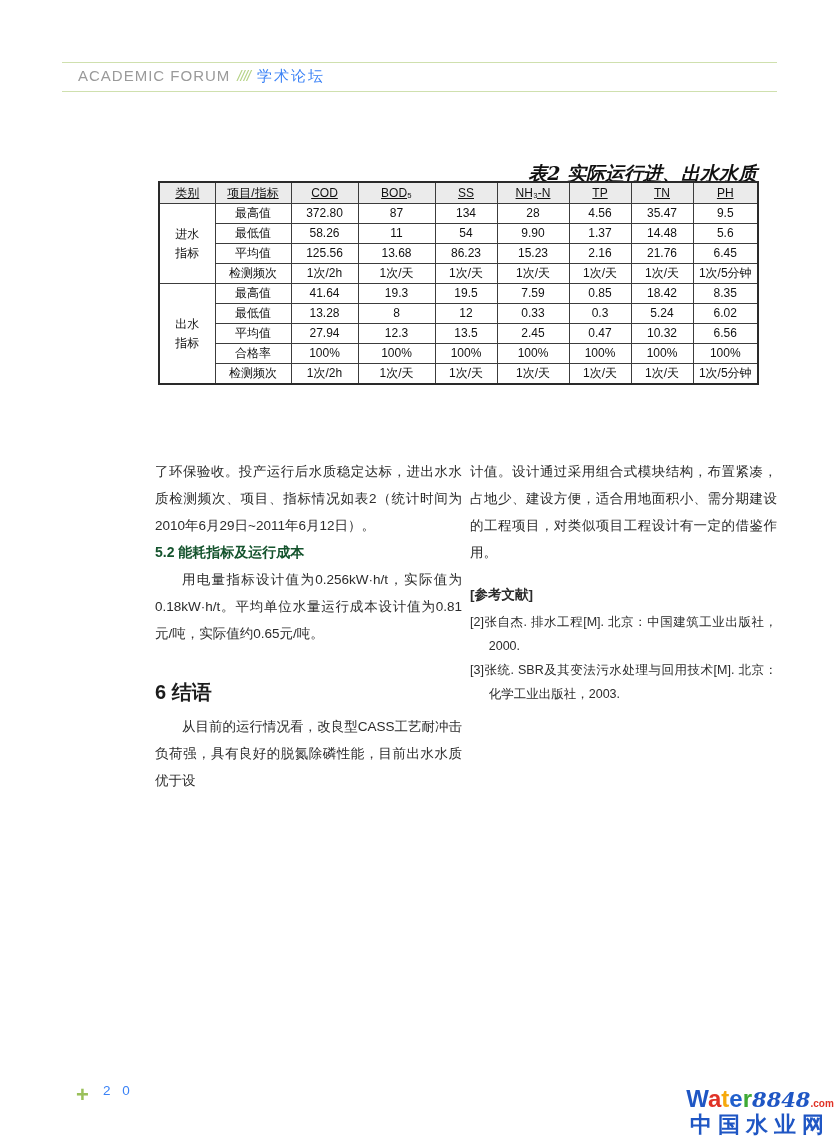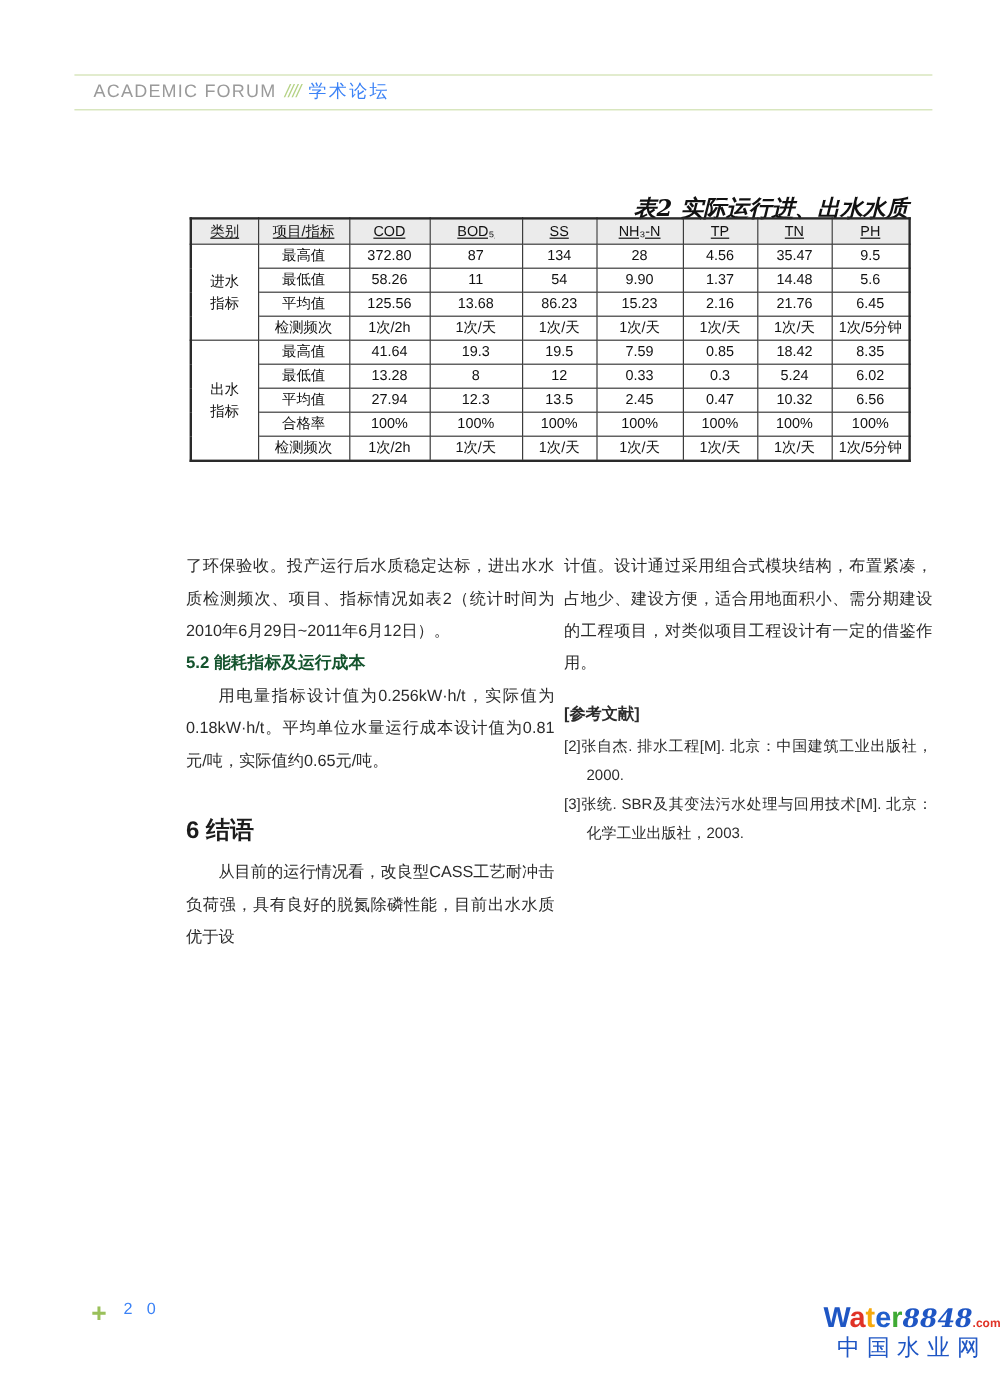--- a/index.html
+++ b/index.html
@@ -52,21 +52,21 @@
   .footer-plus{position:absolute;left:76px;top:1082px;font-size:22px;font-weight:bold;color:#9ac05a;}
   .footer-pagenum{position:absolute;left:103px;top:1083px;font-size:13.5px;letter-spacing:4px;color:#3b82f6;}
 
   
   .watermark{position:absolute;right:4px;top:1087px;width:150px;text-align:center;line-height:1;}
   .wm-top{white-space:nowrap;}
   .wm-letters span{font-size:24px;font-weight:bold;letter-spacing:0;}
   .wm-num{font-size:21px;font-weight:bold;font-style:italic;
           font-family:"DejaVu Serif","Liberation Serif",serif;color:#1f56c4;}
   .wm-com{font-size:10px;font-weight:bold;color:#e03226;}
-  .wm-sub{margin-top:3px;font-size:19px;font-weight:normal;color:#1f56c4;letter-spacing:6px;white-space:nowrap;}
+  .wm-sub{margin-top:3px;font-size:22px;font-weight:bold;color:#1f56c4;letter-spacing:6px;white-space:nowrap;}
 </style>
 </head>
 <body>
 
 <div>
 
   <header class="page-header">
     <div class="header-text">
       <span>ACADEMIC FORUM</span><span class="header-slashes">////</span><span class="header-cn" style="color: #3b82f6;">学术论坛</span>
     </div>

